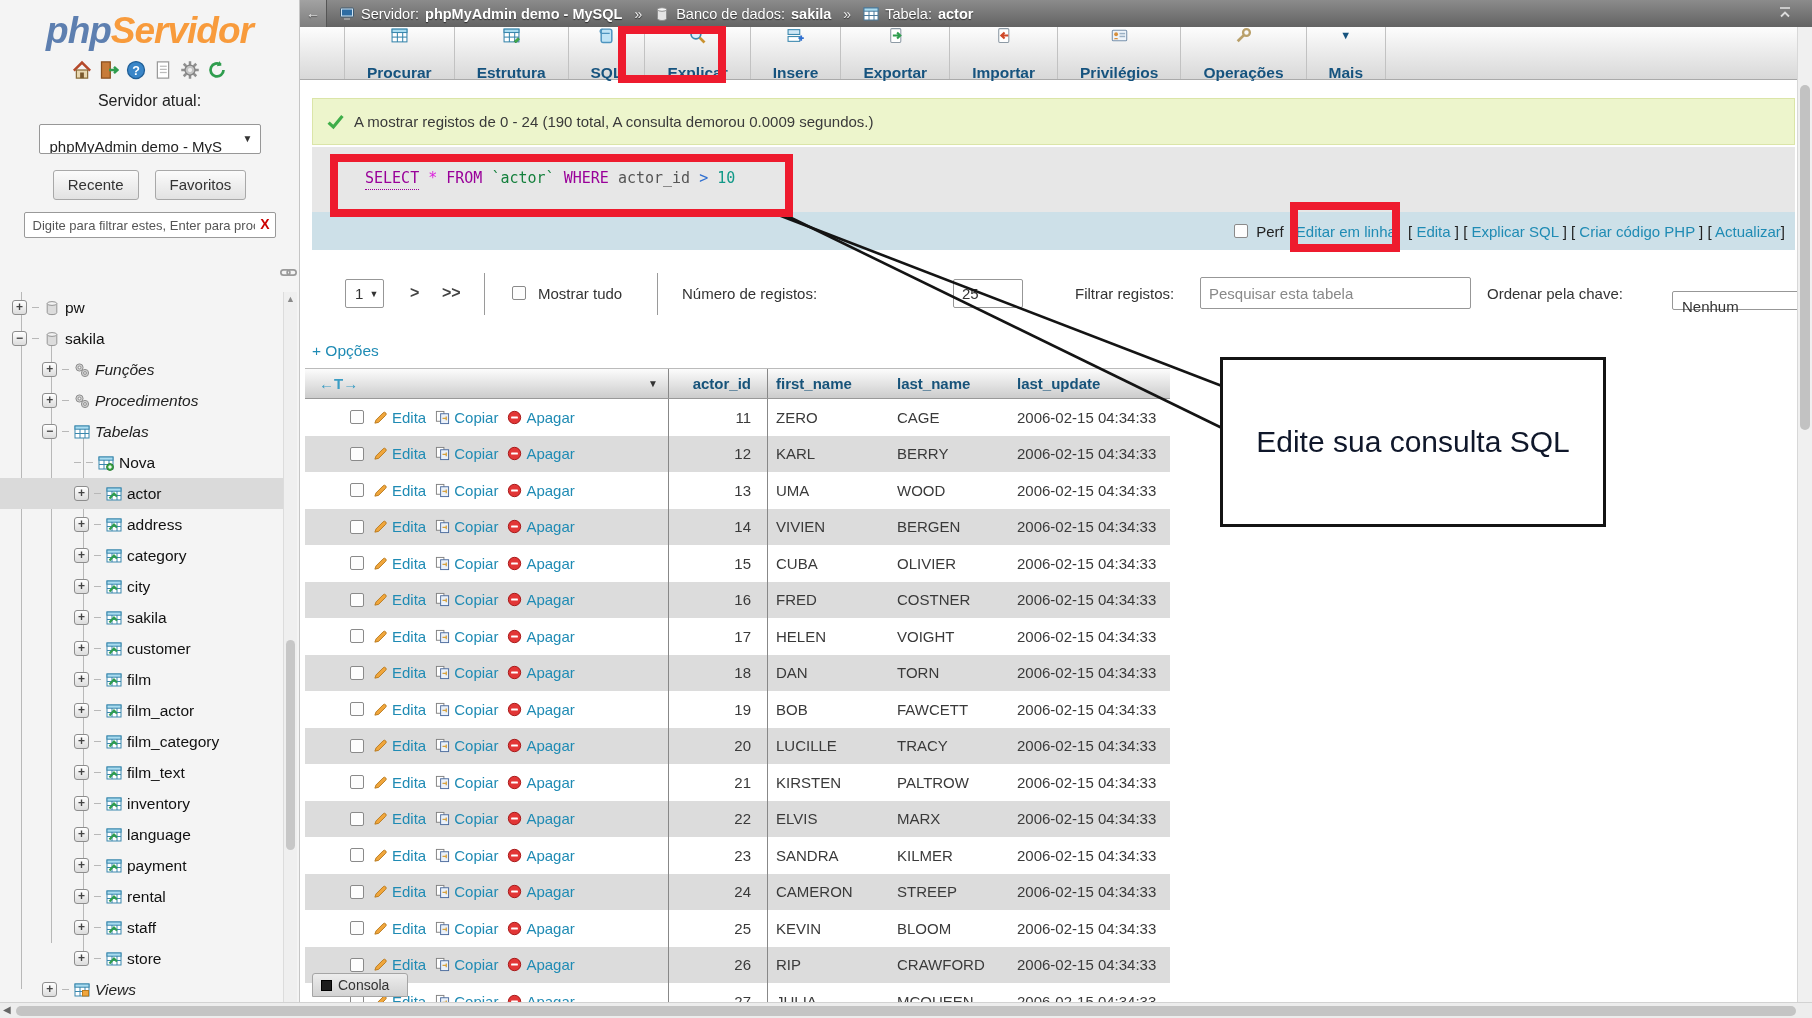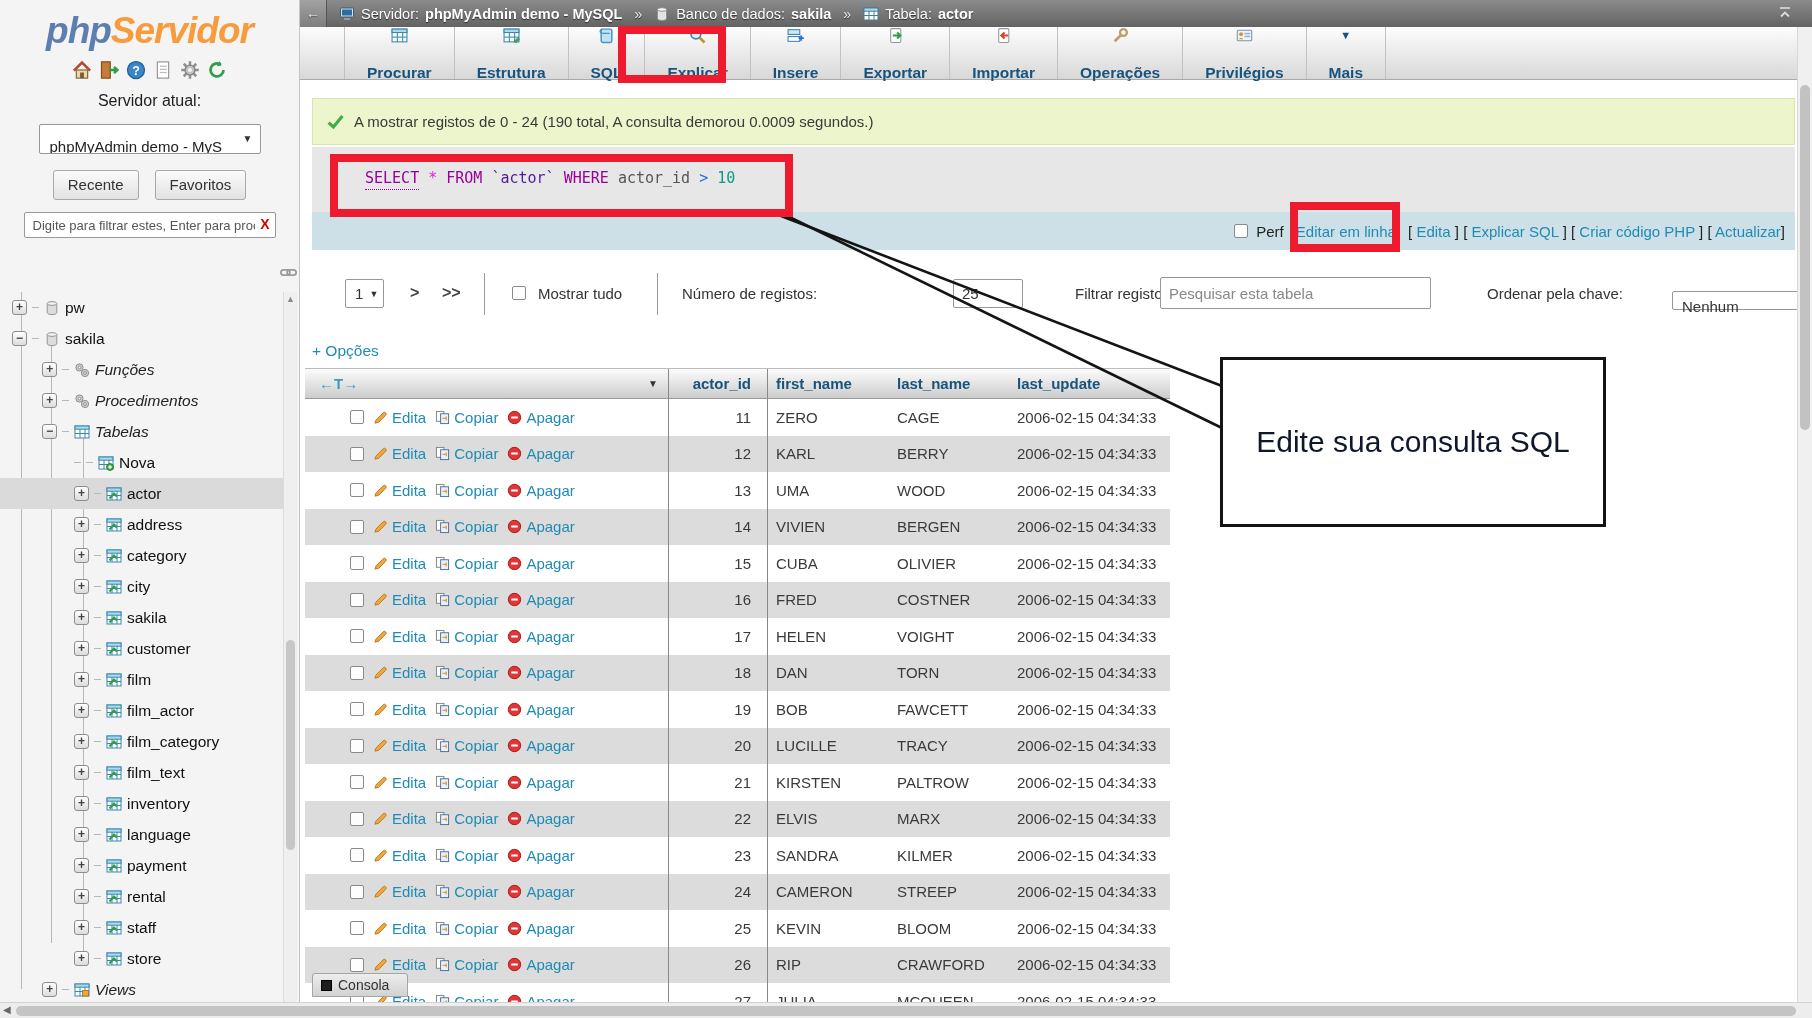--- a/index.html
+++ b/index.html
@@ -77,21 +77,21 @@
     gap:10px; padding-left:14px; font-size:15px; color:#3a3a3a; }
   .msg-strip .icon { width:17px; height:17px; }
 
   .query-strip { position:absolute; left:12px; top:147px; width:1483px; height:65px;
     background:#e7e7e7; }
   #sql-code { position:absolute; left:53px; top:22px; font-family:"DejaVu Sans Mono",monospace;
     font-size:15px; white-space:pre; }
   #sql-code .kw { color:#990099; }
   #sql-code .u  { border-bottom:1px dotted #990099; padding-bottom:2px; }
   #sql-code .star { color:#dd22dd; }
-  #sql-code .ident { color:#4c1d95; }
+  #sql-code .ident { color:#15803d; }
   #sql-code .col { color:#555; }
   #sql-code .op { color:#2f6fd0; }
   #sql-code .num { color:#119988; }
 
   .blue-strip { position:absolute; left:12px; top:212px; width:1483px; height:38px;
     background:#cde0e8; display:flex; align-items:center; justify-content:flex-end;
     gap:8px; padding-right:10px; font-size:15px; color:#222; }
   .qlink { color:#1f8bb4; cursor:pointer; }
   .bracket { color:#222; }
   .checkbox { width:14px; height:14px; background:#fdfdfd; border:1px solid #8a8a8a;
@@ -693,37 +693,37 @@
             <svg viewBox="0 0 16 16" xmlns="http://www.w3.org/2000/svg">
               <rect x="3.5" y="1.5" width="9.5" height="13" rx="1" fill="#fff" stroke="#8d9aa5"></rect>
               <path d="M12.5 8 h-6.5 M9 5.2 L6 8 L9 10.8" stroke="#d04a2a" stroke-width="2" fill="none"></path>
             </svg>
           </span>
           <span>Importar</span>
         </div>
         <div class="tab">
           <span class="icon">
             <svg viewBox="0 0 16 16" xmlns="http://www.w3.org/2000/svg">
-              <circle cx="10.8" cy="5.2" r="3.2" fill="none" stroke="#b9a06a" stroke-width="2.2"></circle>
-              <line x1="8.6" y1="7.4" x2="2.5" y2="13.5" stroke="#b9a06a" stroke-width="2.6"></line>
-            </svg>
-          </span>
-          <span>Operações</span>
-        </div>
-        <div class="tab">
-          <span class="icon">
-            <svg viewBox="0 0 16 16" xmlns="http://www.w3.org/2000/svg">
               <rect x="1.2" y="3" width="13.6" height="10" rx="1" fill="#eef4fa" stroke="#7a93ad"></rect>
               <circle cx="4.8" cy="6.8" r="1.8" fill="#d78f3c"></circle>
               <path d="M2.8 11.5 c0-1.6 4-1.6 4 0" fill="#d78f3c"></path>
               <rect x="8" y="5.5" width="5.3" height="1.4" fill="#9ab0c4"></rect>
               <rect x="8" y="8.2" width="5.3" height="1.4" fill="#9ab0c4"></rect>
             </svg>
           </span>
           <span>Privilégios</span>
+        </div>
+        <div class="tab">
+          <span class="icon">
+            <svg viewBox="0 0 16 16" xmlns="http://www.w3.org/2000/svg">
+              <circle cx="10.8" cy="5.2" r="3.2" fill="none" stroke="#b9a06a" stroke-width="2.2"></circle>
+              <line x1="8.6" y1="7.4" x2="2.5" y2="13.5" stroke="#b9a06a" stroke-width="2.6"></line>
+            </svg>
+          </span>
+          <span>Operações</span>
         </div>
         <div class="tab">
           <span class="icon">
             <span style="font-size:11px;color:#16537e;line-height:17px;display:block;text-align:center;">▼</span>
           </span>
           <span>Mais</span>
         </div>
       </div>
 
     <div class="msg-strip">
@@ -753,21 +753,21 @@
       </div>
       <span class="abs pg-link" style="left:98px;top:20px;">&gt;</span>
       <span class="abs pg-link" style="left:130px;top:20px;">&gt;&gt;</span>
       <div class="abs vsep" style="left:172px;top:9px;"></div>
       <span class="abs checkbox" style="left:200px;top:22px;"></span>
       <span class="abs" style="left:226px;top:21px;">Mostrar tudo</span>
       <div class="abs vsep" style="left:345px;top:9px;"></div>
       <span class="abs" style="left:370px;top:21px;">Número de registos:</span>
       <input class="abs txt-input" style="left: 641px; top: 15px; width: 70px;" value="25">
       <span class="abs" style="left:763px;top:21px;">Filtrar registos:</span>
-      <input class="abs txt-input" style="left: 848px; top: 13px; width: 271px; height: 32px;" placeholder="Pesquisar esta tabela">
+      <input class="abs txt-input" style="left: 888px; top: 13px; width: 271px; height: 32px;" placeholder="Pesquisar esta tabela">
       <span class="abs" style="left:1175px;top:21px;">Ordenar pela chave:</span>
       <div class="abs mini-select" style="left:1360px;top:27px;width:130px;height:19px;line-height:30px;">
         <span>Nenhum</span>
       </div>
     </div>
 
     <div id="options-link">+ Opções</div>
 
     <div id="dtable">
         <div class="th-row">

